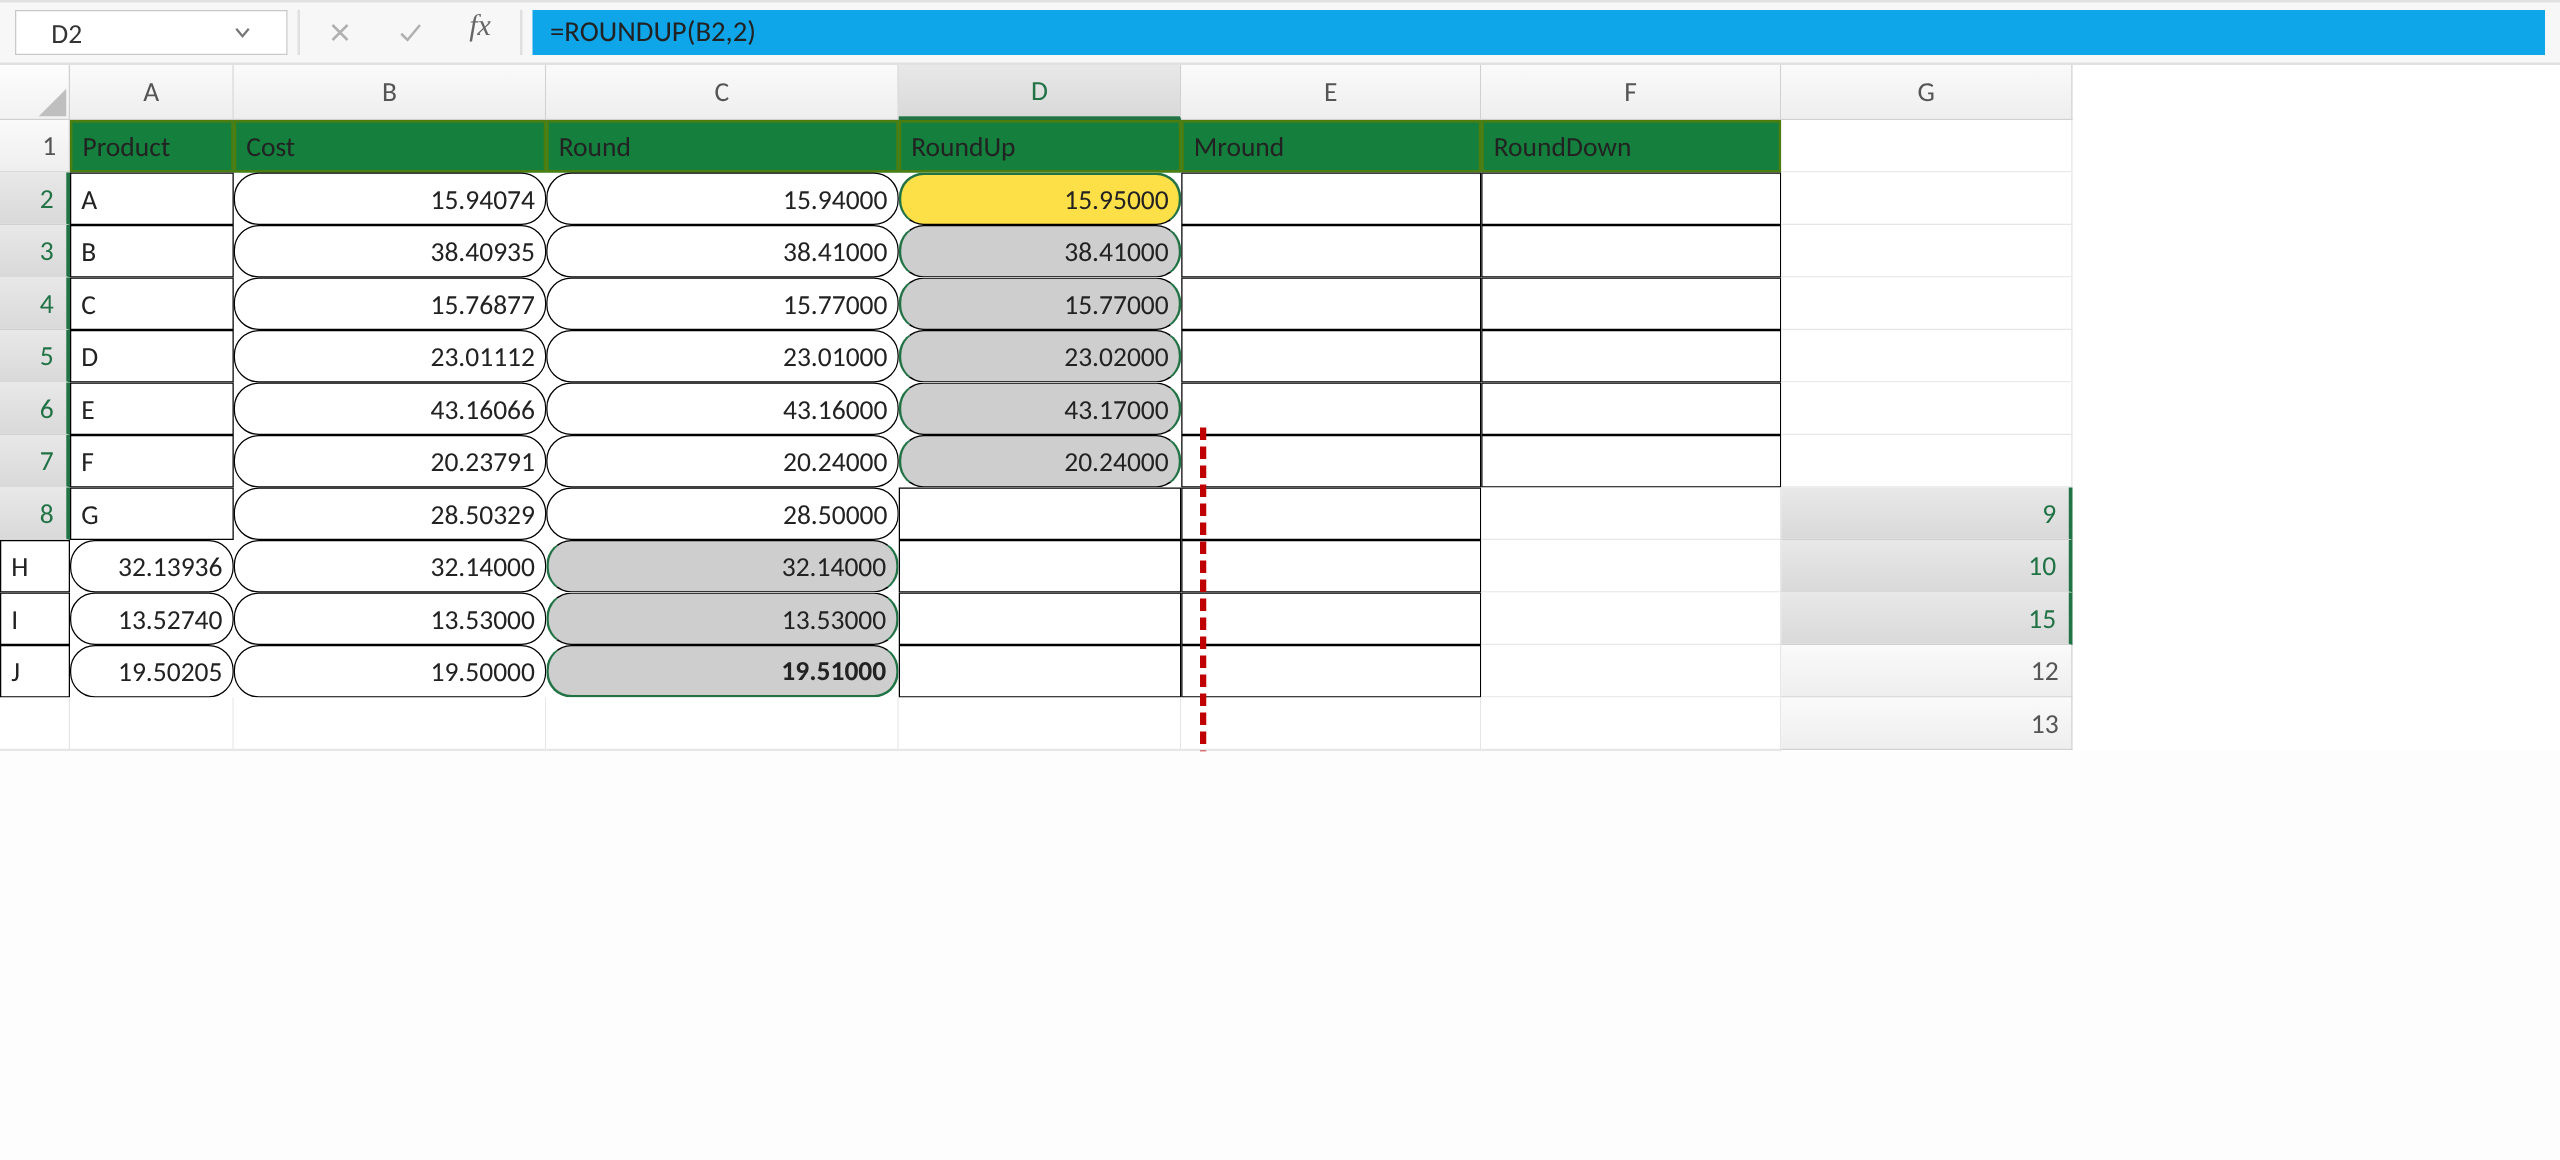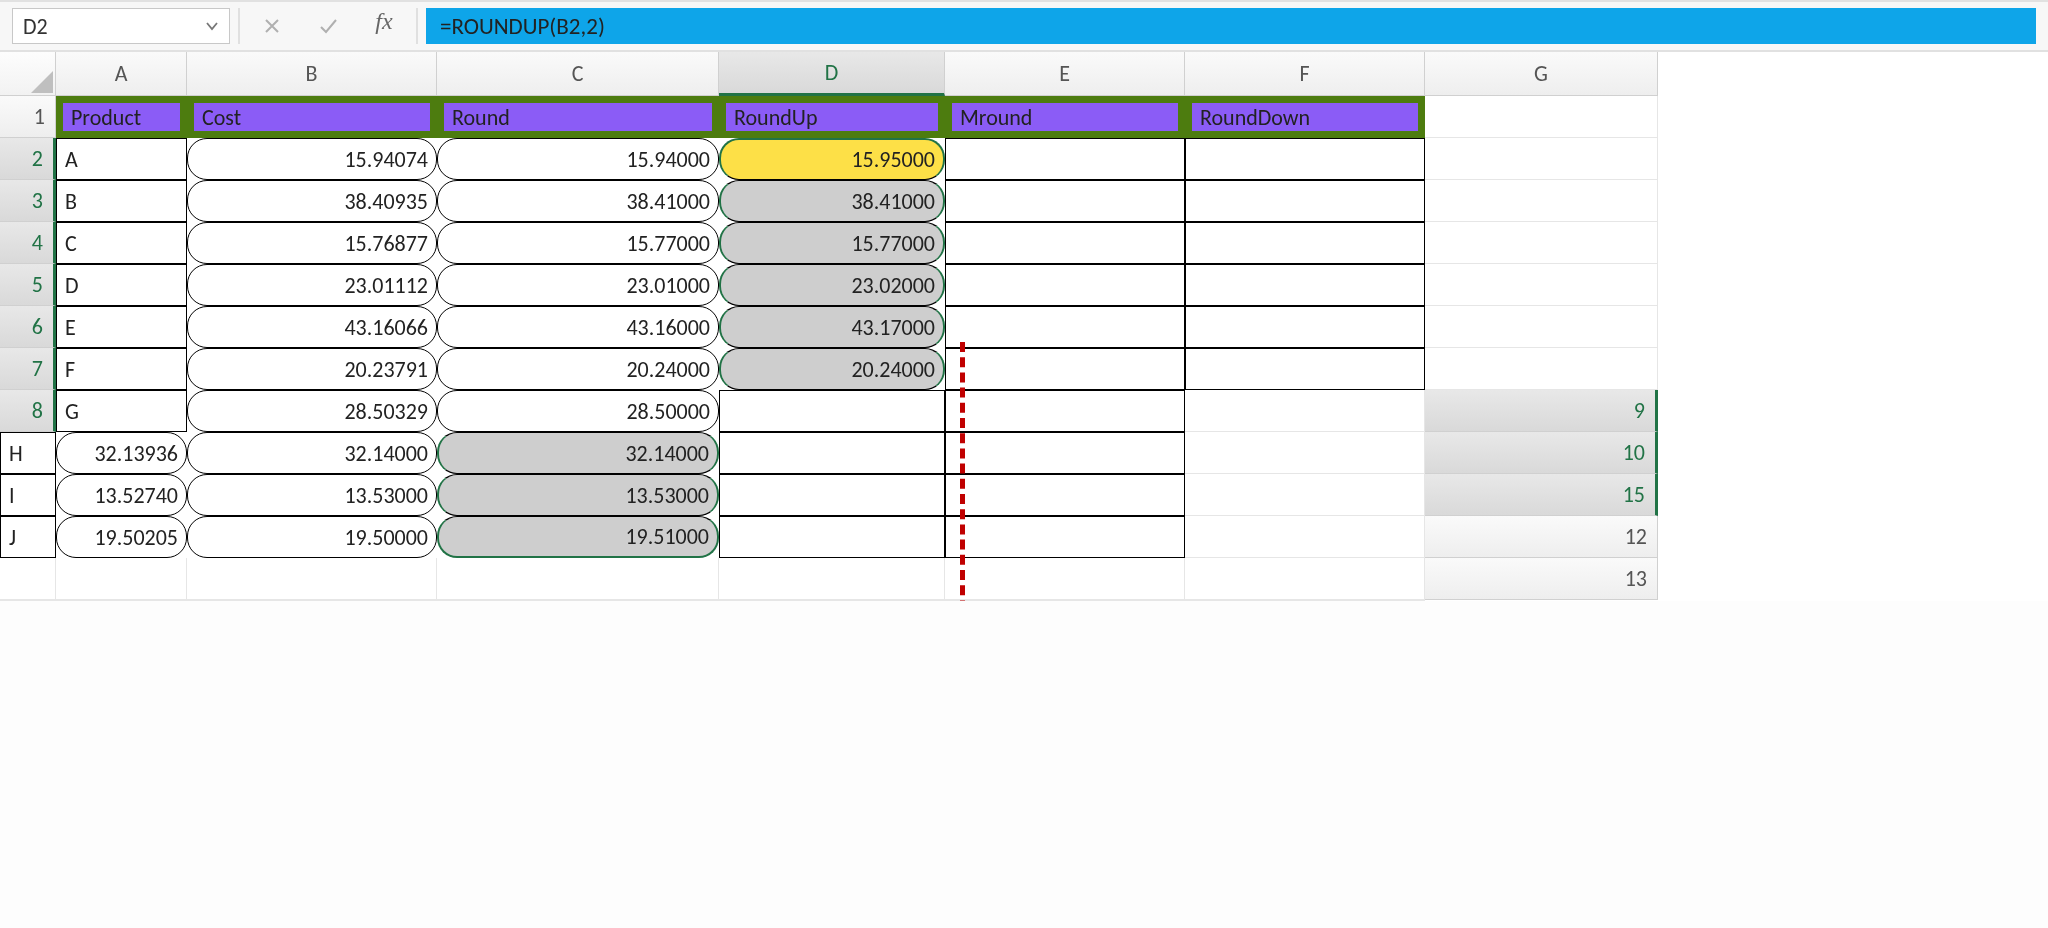--- a/index.html
+++ b/index.html
@@ -21,21 +21,21 @@
     padding: 0 12px 0 12px;
     gap: 8px;
   }
   .name-box {
     width: 218px;
     height: 36px;
     background: #fff;
     border: 1px solid #c8c8c8;
     display: flex;
     align-items: center;
-    padding: 0 10px;
+    padding: 0 28px;
     font-size: 22px;
     justify-content: space-between;
     color: #333;
   }
   .name-box .dd-icon svg { display:block; }
   .fb-btn {
     width: 48px;
     height: 36px;
     display: flex;
     align-items: center;
@@ -117,34 +117,34 @@
     border-right:1px solid #e6e6e6;
     border-bottom:1px solid #e6e6e6;
     display:flex;
     align-items:center;
     padding:0 8px;
     background:#fff;
     font-size:22px;
   }
   .cell.num { justify-content:flex-end;border-radius:20px; }
   .header-cell {
-    background:#8b5cf6;
-    border:7px solid #4d7c0f;
+    background:#15803d;
+    border:2px solid #4d7c0f;
   }
   .bordered { border:1px solid #000; }
   
   .sel-range {
     background:#cecece;
     border:1px solid #000;
   }
   .sel-first {
     background:#fde047;
   }
   .sel-outline-top { border-top:2.5px solid #217346; }
-  .sel-outline-bottom { border-bottom:2.5px solid #217346; }
+  .sel-outline-bottom { border-bottom:2.5px solid #217346;font-weight:bold; }
   .sel-outline-left { border-left:2.5px solid #217346; }
   .sel-outline-right { border-right:2.5px solid #217346; }
   
   .autofill-arrow {
     position:absolute;
     left: 960px;
     top: 290px;
     height: 390px;
     width:8px;
     border-left:5px dashed #c00000;

